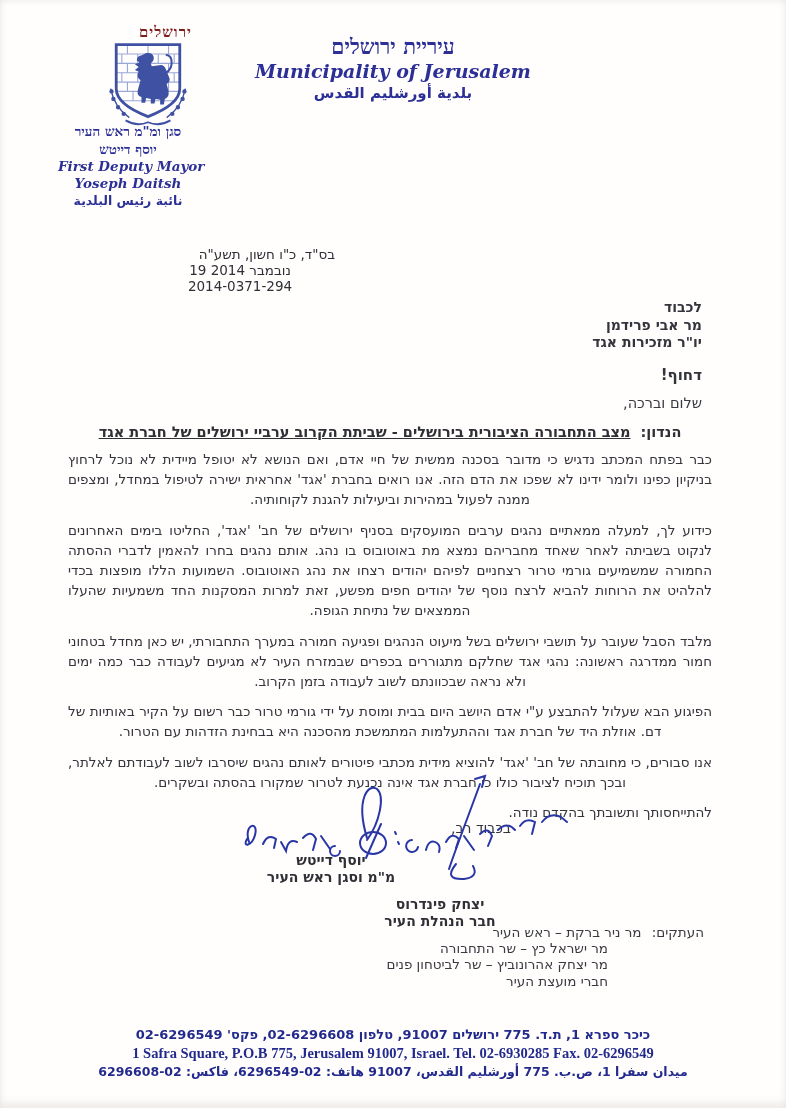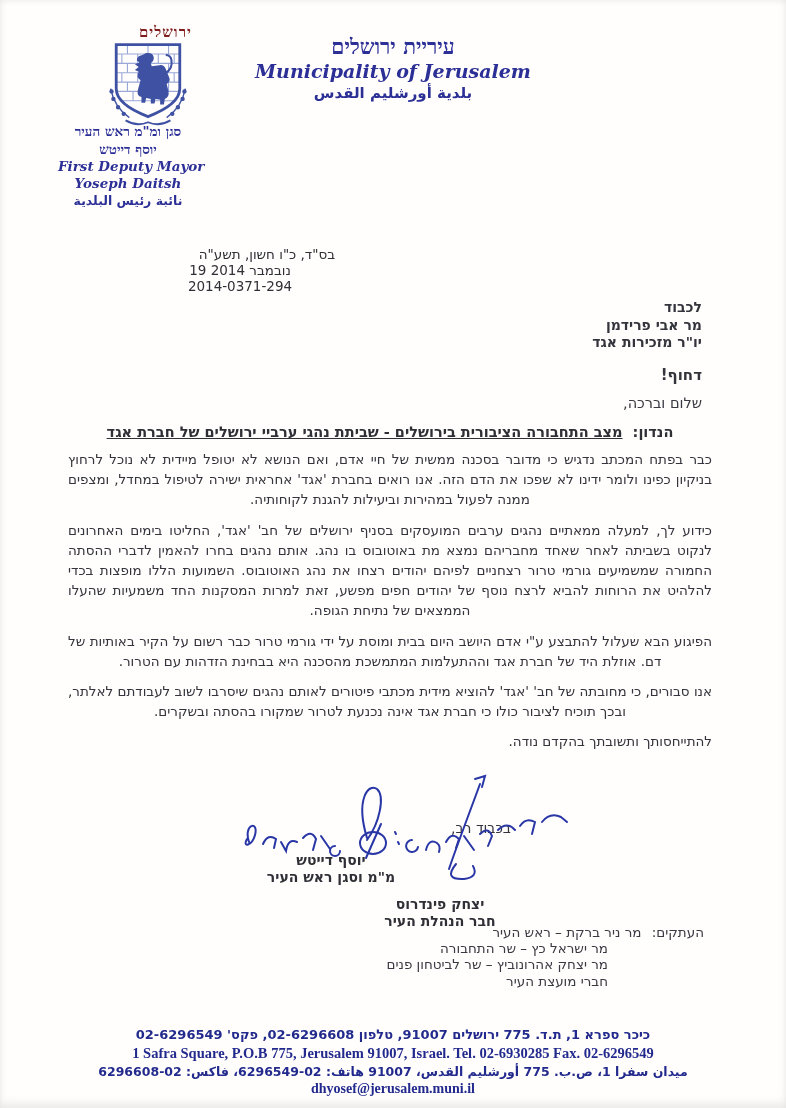--- a/index.html
+++ b/index.html
@@ -120,26 +120,27 @@
     <div>לכבוד</div>
     <div>מר אבי פרידמן</div>
     <div>יו"ר מזכירות אגד</div>
   </div>
 
   <div class="urgent">דחוף!</div>
   <div class="greeting">שלום וברכה,</div>
 
   <div class="subject">
     <span class="pfx">הנדון:</span>
-    <span class="u">מצב התחבורה הציבורית בירושלים - שביתת נהגי ערביי ירושלים של חברת אגד</span>
+    <span class="u">מצב התחבורה הציבורית בירושלים - שביתת הקרוב ערביי ירושלים של חברת אגד</span>
   </div>
 
   <div class="body-flow">
     <p>כבר בפתח המכתב נדגיש כי מדובר בסכנה ממשית של חיי אדם, ואם הנושא לא יטופל מיידית לא נוכל לרחוץ בניקיון כפינו ולומר ידינו לא שפכו את הדם הזה. אנו רואים בחברת 'אגד' אחראית ישירה לטיפול במחדל, ומצפים ממנה לפעול במהירות וביעילות להגנת לקוחותיה.</p>
     <p>כידוע לך, למעלה ממאתיים נהגים ערבים המועסקים בסניף ירושלים של חב' 'אגד', החליטו בימים האחרונים לנקוט בשביתה לאחר שאחד מחבריהם נמצא מת באוטובוס בו נהג. אותם נהגים בחרו להאמין לדברי ההסתה החמורה שמשמיעים גורמי טרור רצחניים לפיהם יהודים רצחו את נהג האוטובוס. השמועות הללו מופצות בכדי להלהיט את הרוחות להביא לרצח נוסף של יהודים חפים מפשע, זאת למרות המסקנות החד משמעיות שהעלו הממצאים של נתיחת הגופה.</p>
+    <p>מלבד הסבל שעובר על תושבי ירושלים בשל מיעוט הנהגים ופגיעה חמורה במערך התחבורתי, יש כאן מחדל בטחוני חמור ממדרגה ראשונה: נהגי אגד שחלקם מתגוררים בכפרים שבמזרח העיר לא מגיעים לעבודה כבר כמה ימים ולא נראה שבכוונתם לשוב לעבודה בזמן הקרוב.</p>
     <p>הפיגוע הבא שעלול להתבצע ע"י אדם היושב היום בבית ומוסת על ידי גורמי טרור כבר רשום על הקיר באותיות של דם. אוזלת היד של חברת אגד וההתעלמות המתמשכת מהסכנה היא בבחינת הזדהות עם הטרור.</p>
     <p>אנו סבורים, כי מחובתה של חב' 'אגד' להוציא מידית מכתבי פיטורים לאותם נהגים שיסרבו לשוב לעבודתם לאלתר, ובכך תוכיח לציבור כולו כי חברת אגד אינה נכנעת לטרור שמקורו בהסתה ובשקרים.</p>
     <p class="closing">להתייחסותך ותשובתך בהקדם נודה.</p>
   </div>
 
   <div class="sign-off">בכבוד רב,</div>
 
   <svg class="autograph right" width="240" height="118" viewBox="0 0 240 118" aria-hidden="true">
     <g fill="none" stroke="#2936a6" stroke-width="2" stroke-linecap="round">
       <path d="M57,97 C64,76 80,34 88,12"></path>
@@ -187,16 +188,15 @@
     </div>
     <div class="cc-center">מר ישראל כץ – שר התחבורה</div>
     <div class="cc-center">מר יצחק אהרונוביץ – שר לביטחון פנים</div>
     <div class="cc-center">חברי מועצת העיר</div>
   </div>
 
   <div class="footer">
     <div class="f-he">כיכר ספרא 1, ת.ד. 775 ירושלים 91007, טלפון 02-6296608, פקס' 02-6296549</div>
     <div class="f-en">1 Safra Square, P.O.B 775, Jerusalem 91007, Israel. Tel. 02-6930285 Fax. 02-6296549</div>
     <div class="f-ar">ميدان سفرا 1، ص.ب. 775 أورشليم القدس، 91007 هاتف: 02-6296549، فاكس: 02-6296608</div>
-    <div class="f-mail">dhyosef@jerusalem.muni.il</div>
   </div>
 
 </div>
 
 </body></html>

